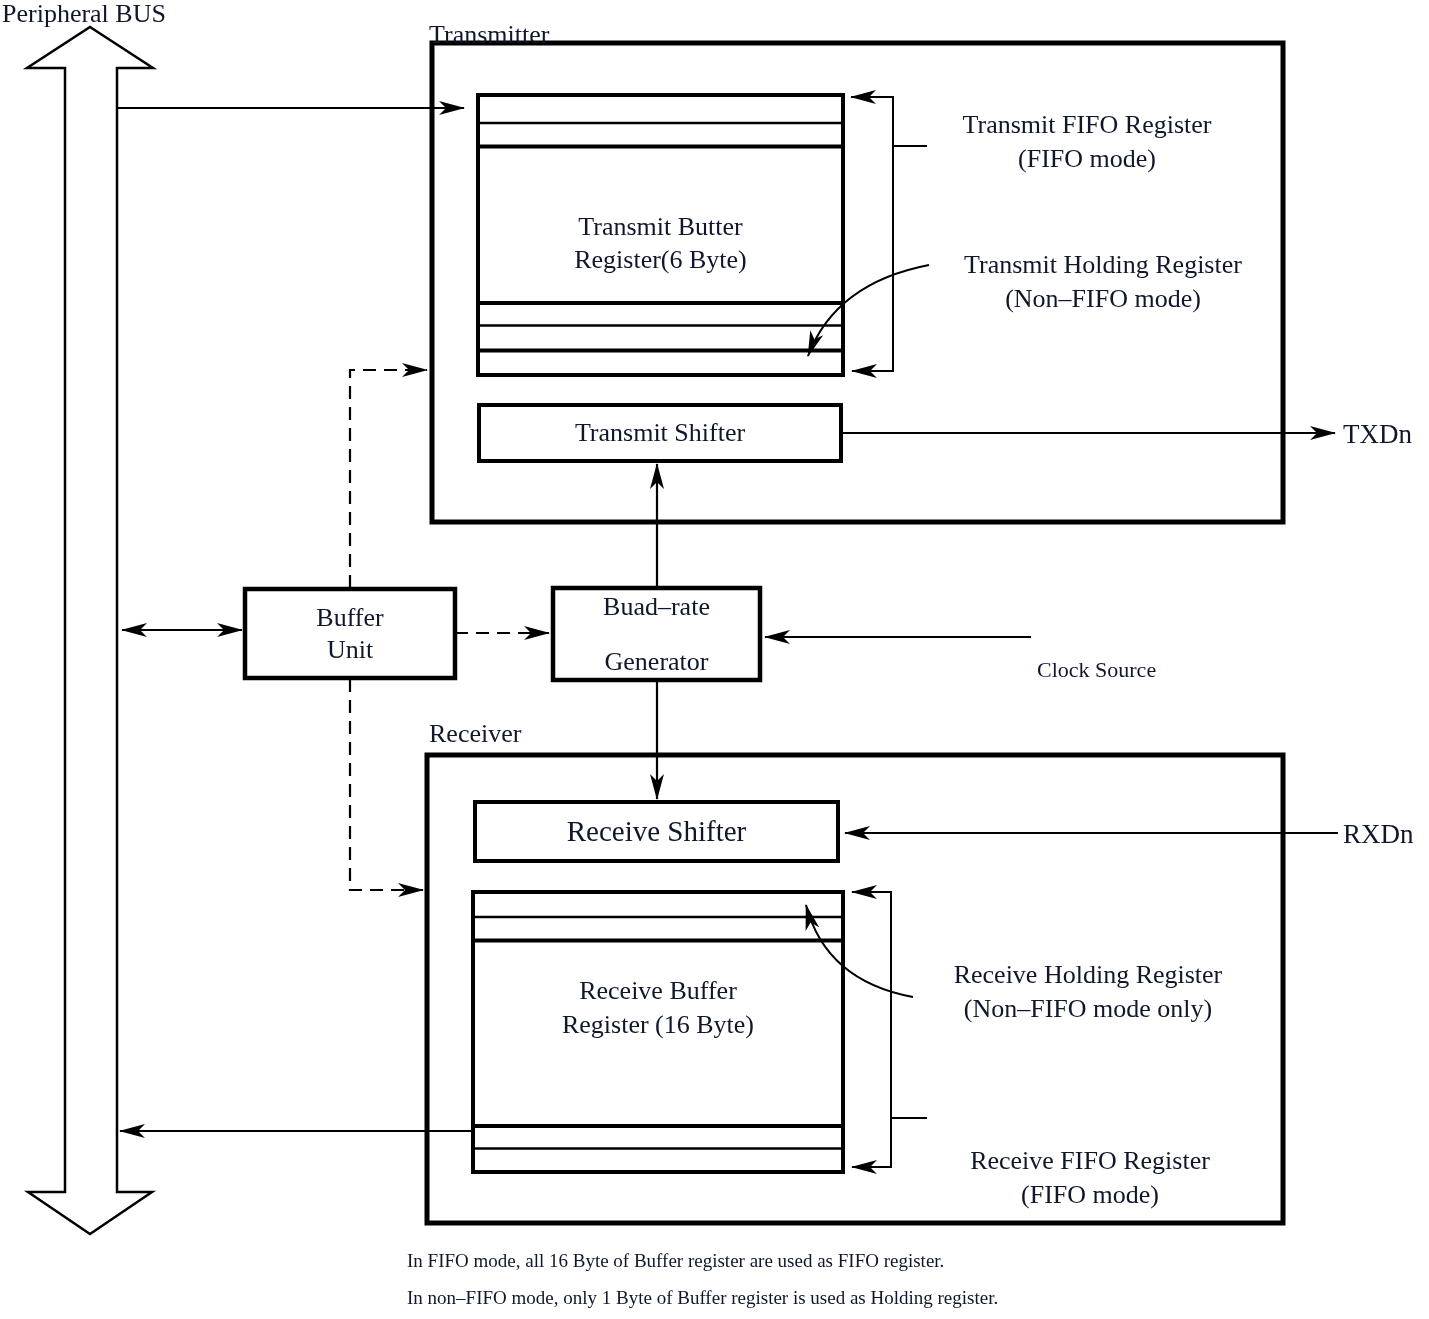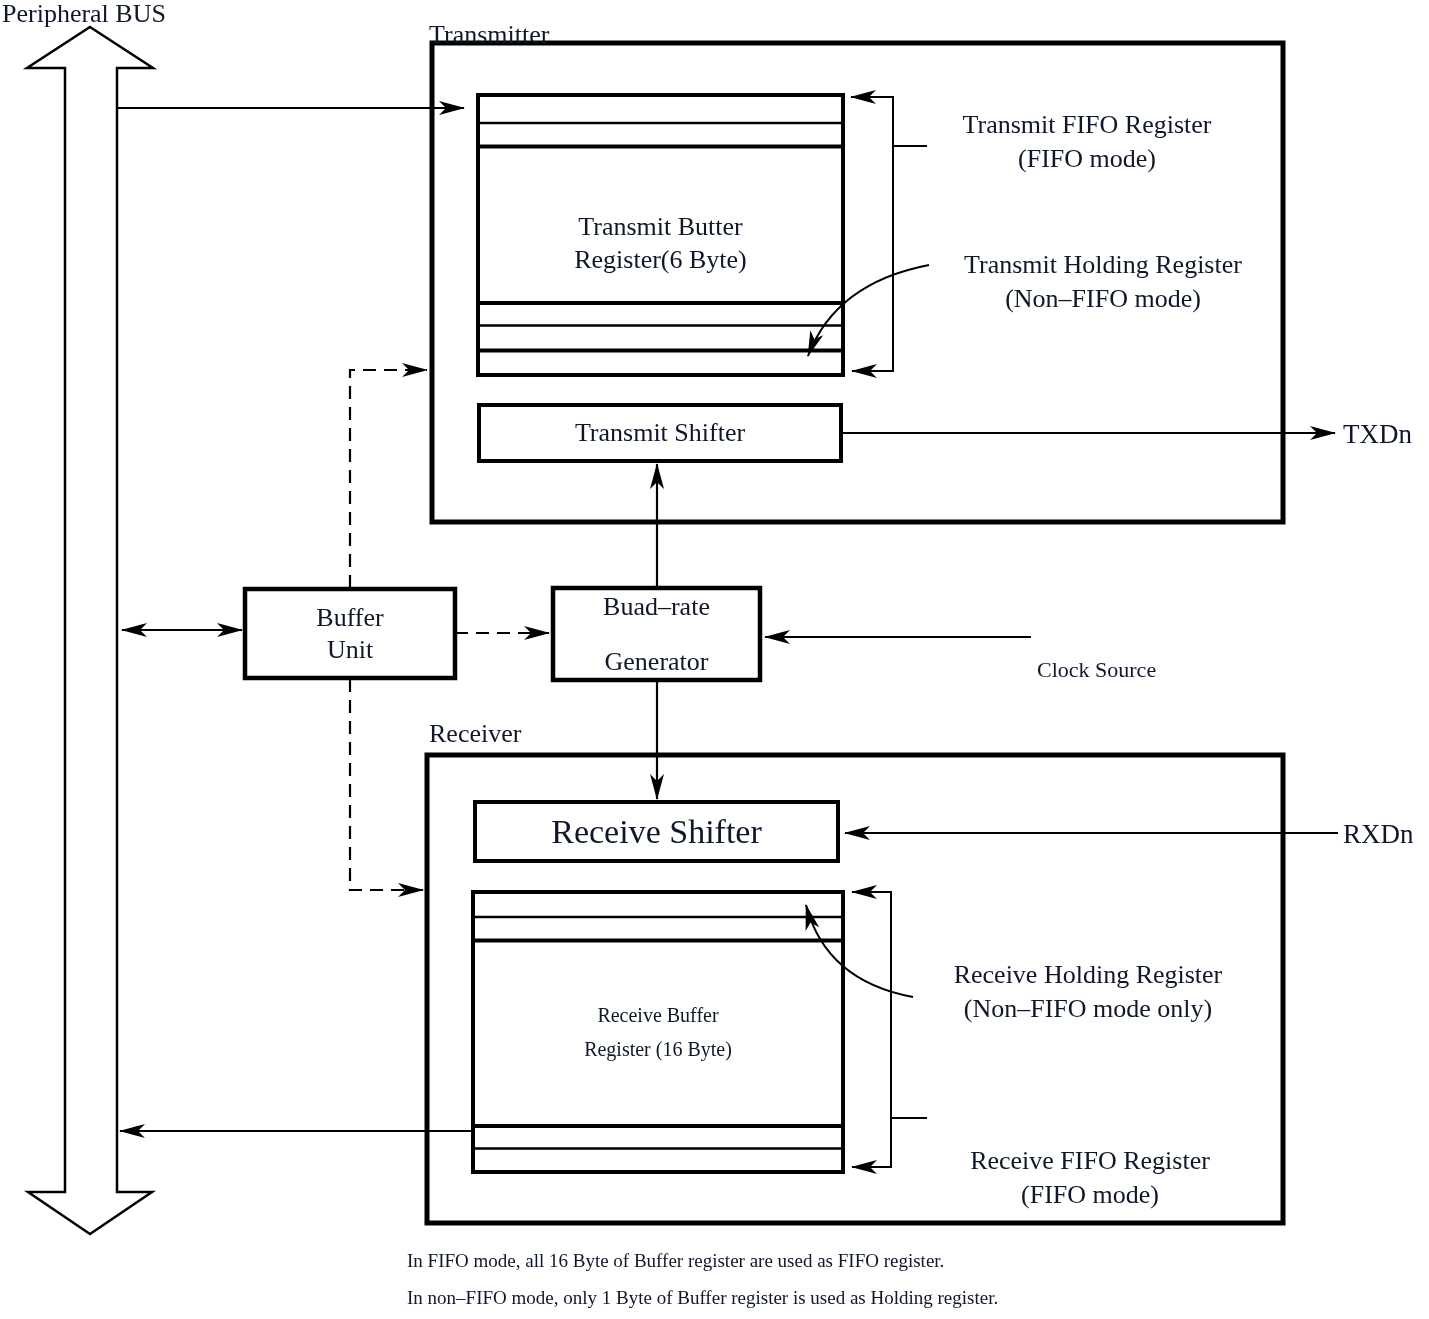--- a/index.html
+++ b/index.html
@@ -113,27 +113,27 @@
 
   <div class="boxtext" style="left:553px;top:588px;width:207px;height:92px;font-size:26px;line-height:32px;gap:23px;">
     <span>Buad–rate</span>
     <span>Generator</span>
   </div>
 
   <div class="label" style="left:1037px;top:621px;font-size:22px;margin-top:36px;">Clock Source</div>
 
   <div class="label" style="left:429px;top:718px;font-size:26px;">Receiver</div>
 
-  <div class="boxtext" style="left:475px;top:802px;width:363px;height:59px;font-size:34px;">
+  <div class="boxtext" style="left:475px;top:802px;width:363px;height:59px;font-size:29px;">
     <span>Receive Shifter</span>
   </div>
 
   <div class="label" style="left:1343px;top:818px;font-size:27px;">RXDn</div>
 
-  <div class="label two-line" style="left:473px;width:370px;top:998px;font-size:20px;line-height:34px;">
+  <div class="label two-line" style="left:473px;width:370px;top:974px;font-size:26px;line-height:34px;">
     <span>Receive Buffer</span>
     <span>Register (16 Byte)</span>
   </div>
 
   <div class="label two-line" style="left:913px;width:350px;top:958px;font-size:26px;line-height:34px;">
     <span>Receive Holding Register</span>
     <span>(Non–FIFO mode only)</span>
   </div>
 
   <div class="label two-line" style="left:925px;width:330px;top:1144px;font-size:26px;line-height:34px;">

